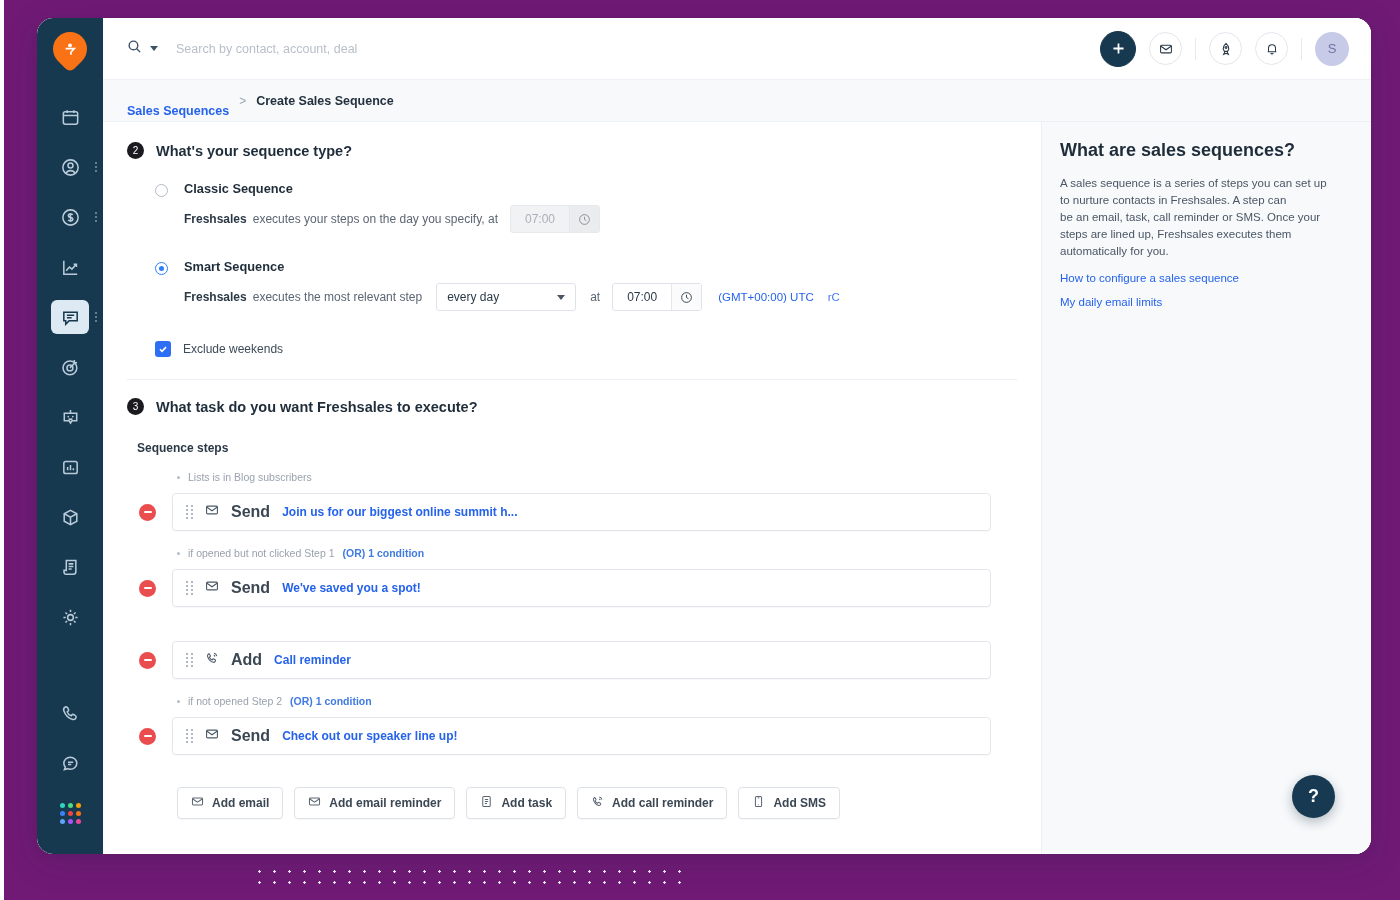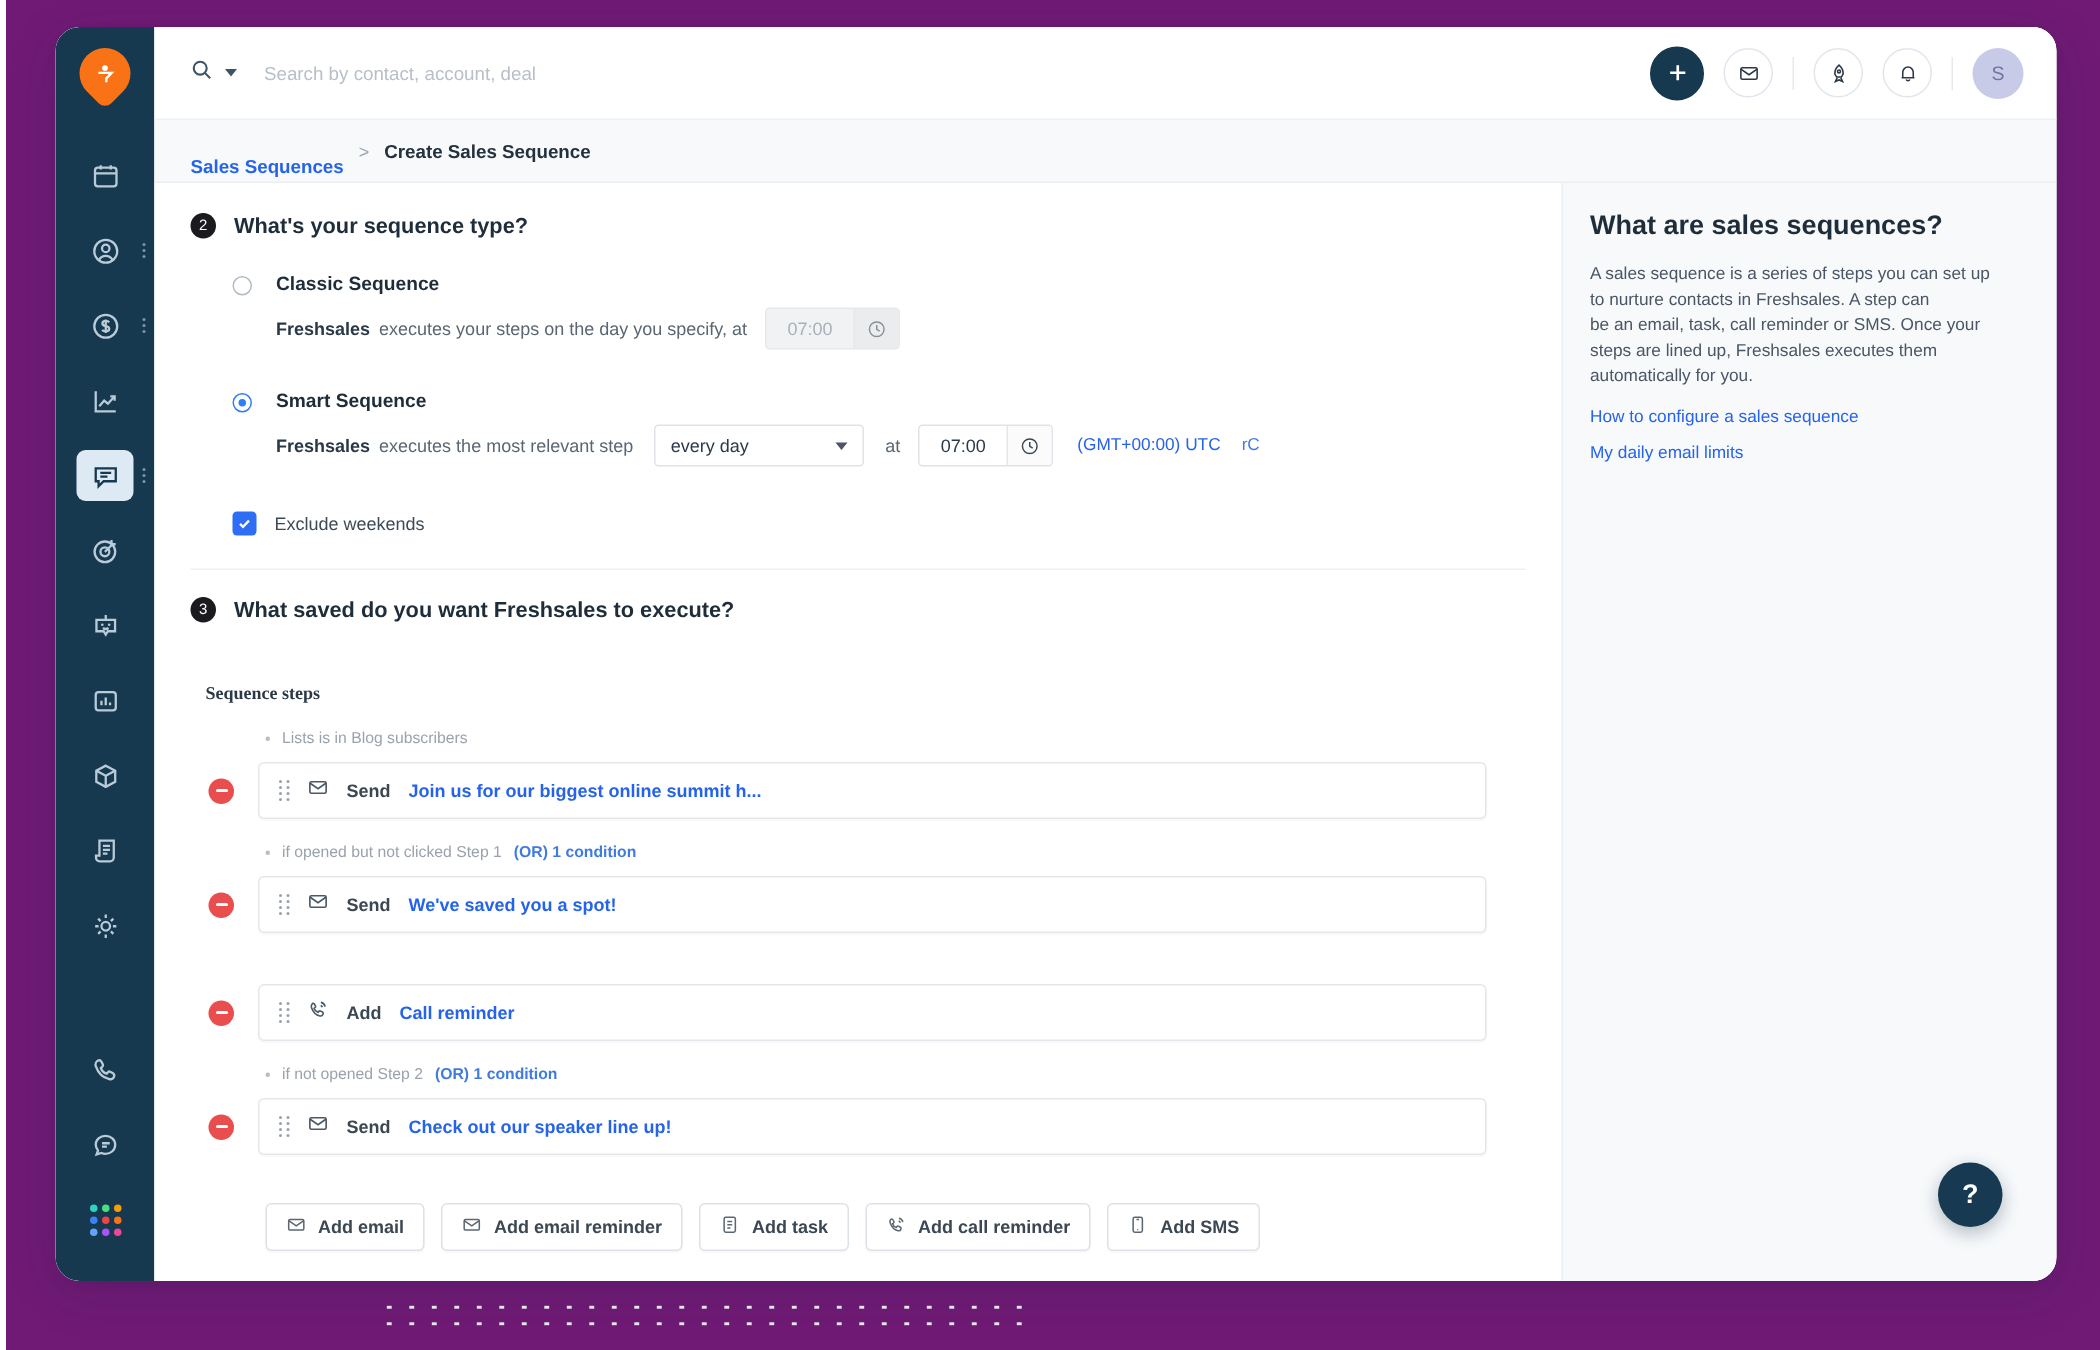--- a/index.html
+++ b/index.html
@@ -186,42 +186,42 @@
   .tz-frag { color: #2563eb; font-size: 11.5px; opacity: .85; }
 
   .chk-row { display: flex; align-items: center; gap: 12px; padding-left: 28px; margin-top: 30px; }
   .chkbox {
     width: 16px; height: 16px; border-radius: 3px; background: #2d6ef5;
     display: flex; align-items: center; justify-content: center;
   }
   .chk-label { font-size: 12px; color: #3d4a57; }
 
   
-  .steps-label { font-size: 12px; font-weight: bold; color: #2b3947; padding-left: 10px; margin-top: 40px; font-family: Liberation Serif, serif; }
+  .steps-label { font-size: 12px; font-weight: bold; color: #2b3947; padding-left: 10px; margin-top: 26px; }
   .cond-row { display: flex; align-items: center; gap: 8px; padding-left: 50px; font-size: 10.5px; color: #9aa2ad; margin-top: 16px; }
   .cond-bullet { width: 3px; height: 3px; border-radius: 50%; background: #b6bdc6; flex: none; }
   .cond-strong { color: #3f7be0; font-weight: bold; }
 
   .step-line { display: flex; align-items: center; gap: 16px; margin-top: 10px; }
   .rm-btn {
     width: 17px; height: 17px; border-radius: 50%; background: #ea4d4d; margin-left: 12px;
     display: flex; align-items: center; justify-content: center; flex: none;
   }
   .rm-btn i { display: block; width: 8px; height: 2px; background: #fff; border-radius: 1px; }
   .step-card {
     flex: 1; height: 38px; margin-right: 26px;
     border: 1px solid #e3e7ec; border-radius: 4px; background: #fff;
     display: flex; align-items: center; gap: 12px; padding-left: 13px;
     box-shadow: 0 1px 1px rgba(24,39,55,0.03);
   }
   .drag {
     display: grid; grid-template-columns: 2px 2px; grid-gap: 2px 3px; flex: none;
   }
   .drag i { display: block; width: 2px; height: 2px; background: #98a1ac; border-radius: 50%; }
-  .step-verb { font-size: 12px; color: #3b4753; font-weight: bold; }
+  .step-verb { font-size: 16px; color: #3b4753; font-weight: bold; }
   .step-subject { font-size: 12px; color: #2563eb; font-weight: bold; }
 
   .addbar { display: flex; gap: 11px; padding-left: 50px; margin-top: 32px; padding-bottom: 26px; }
   .addbtn {
     height: 32px; border: 1px solid #dde2e8; border-radius: 4px; background: #fff;
     display: flex; align-items: center; gap: 8px; padding: 0 13px;
     font-size: 12px; color: #3b4753; font-weight: bold;
     box-shadow: 0 1px 1px rgba(24,39,55,0.03);
   }
 
@@ -530,21 +530,21 @@
               </span>
               <span class="chk-label">Exclude weekends</span>
             </div>
 
             <div class="sec-divider"></div>
           </div>
 
           <div class="section" style="padding-top:18px;">
             <div class="sec-head">
               <span class="step-badge">3</span>
-              <span class="sec-title">What saved do you want Freshsales to execute?</span>
+              <span class="sec-title">What task do you want Freshsales to execute?</span>
             </div>
 
             <div class="steps-label">Sequence steps</div>
 
             <div id="steps-list">
                 <div class="cond-row">
                   <span class="cond-bullet"></span>
                   <span>Lists is in Blog subscribers</span>
                 </div>
                 <div class="step-line" style="margin-top: 10px;">

